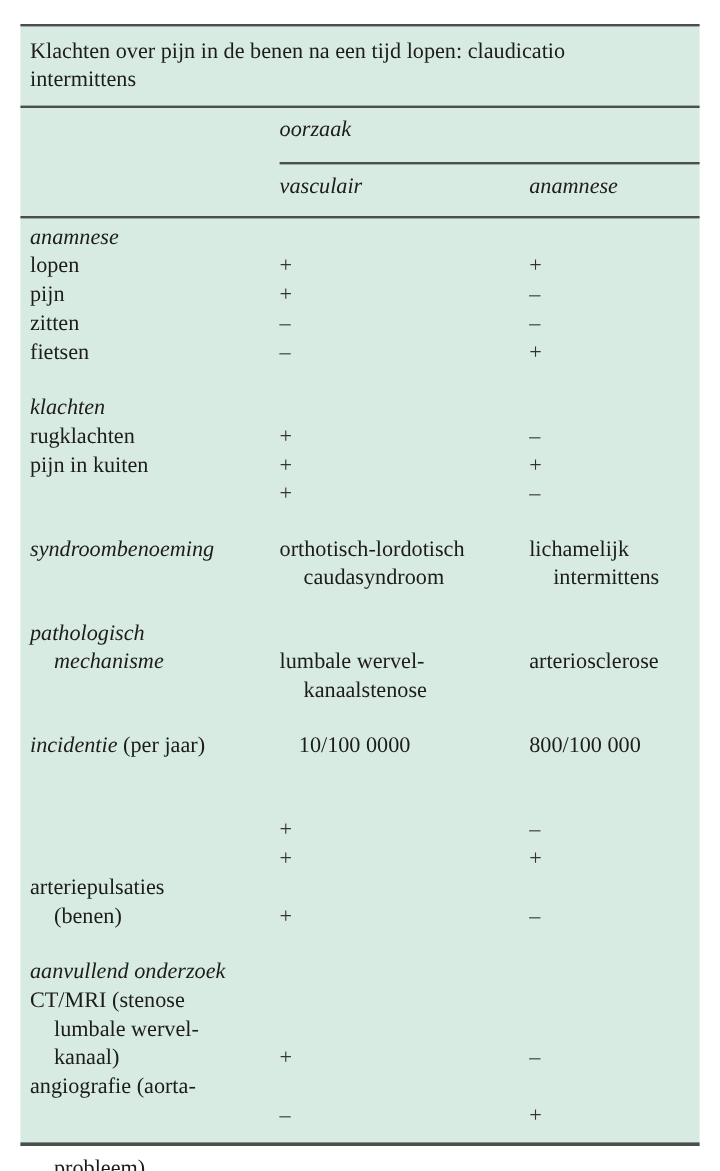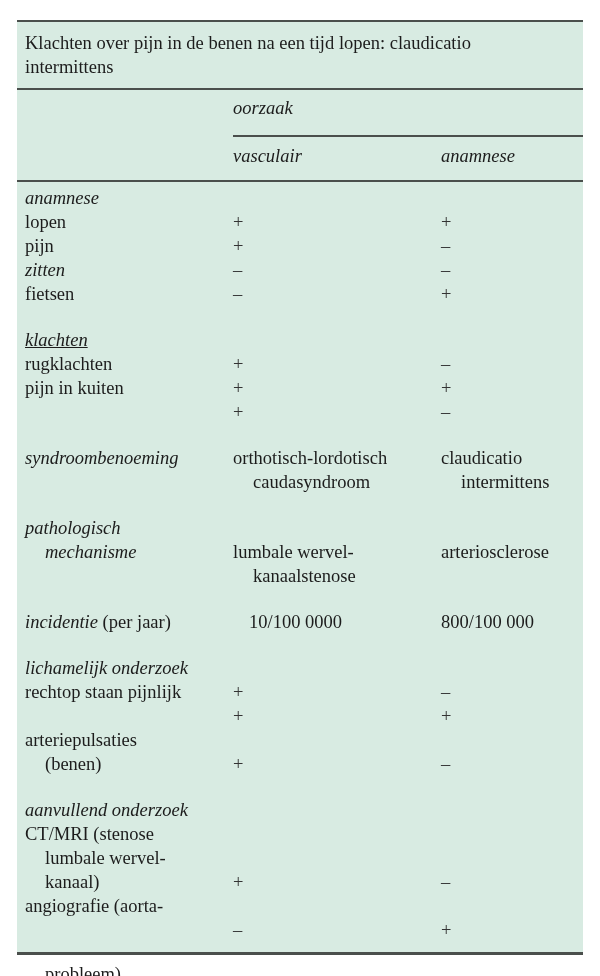--- a/index.html
+++ b/index.html
@@ -68,60 +68,58 @@
   <div class="abs it col1" style="top:164px;">anamnese</div>
 
   <div class="abs col1" style="top:188px;">lopen</div>
   <div class="abs col2 sign" style="top:188px;">+</div>
   <div class="abs col3 sign" style="top:188px;">+</div>
 
   <div class="abs col1" style="top:212px;">pijn</div>
   <div class="abs col2 sign" style="top:212px;">+</div>
   <div class="abs col3 sign" style="top:212px;">–</div>
 
-  <div class="abs col1" style="top:236px;font-style:italic;">zitten</div>
+  <div class="abs col1" style="top:236px;">zitten</div>
   <div class="abs col2 sign" style="top:236px;">–</div>
   <div class="abs col3 sign" style="top:236px;">–</div>
 
   <div class="abs col1" style="top:260px;">fietsen</div>
   <div class="abs col2 sign" style="top:260px;">–</div>
   <div class="abs col3 sign" style="top:260px;">+</div>
 
-  <div class="abs it col1" style="top:306px;text-decoration:underline;">klachten</div>
+  <div class="abs it col1" style="top:306px;">klachten</div>
 
   <div class="abs col1" style="top:330px;">rugklachten</div>
   <div class="abs col2 sign" style="top:330px;">+</div>
   <div class="abs col3 sign" style="top:330px;">–</div>
 
   <div class="abs col1" style="top:354px;">pijn in kuiten</div>
   <div class="abs col2 sign" style="top:354px;">+</div>
   <div class="abs col3 sign" style="top:354px;">+</div>
 
   <div class="abs col2 sign" style="top:378px;">+</div>
   <div class="abs col3 sign" style="top:378px;">–</div>
 
   <div class="abs it col1" style="top:424px;">syndroombenoeming</div>
   <div class="abs col2" style="top:424px;">orthotisch-lordotisch</div>
   <div class="abs" style="top:448px; left:236px;font-family:Liberation Serif, serif;">caudasyndroom</div>
-  <div class="abs col3" style="top:424px;">claudicatio</div>
+  <div class="abs col3" style="top:424px;">lichamelijk</div>
   <div class="abs" style="top:448px; left:444px;">intermittens</div>
 
   <div class="abs it col1" style="top:494px;">pathologisch</div>
   <div class="abs it" style="top:518px; left:28px;">mechanisme</div>
   <div class="abs col2" style="top:518px;">lumbale wervel-</div>
   <div class="abs" style="top:542px; left:236px;">kanaalstenose</div>
   <div class="abs col3" style="top:518px;">arteriosclerose</div>
 
   <div class="abs col1" style="top:588px;"><span class="it">incidentie</span><span> (per jaar)</span></div>
   <div class="abs col2" style="top:588px;margin-left:16px;">10/100 0000</div>
   <div class="abs col3" style="top:588px;">800/100 000</div>
 
-  <div class="abs it col1" style="top:634px;">lichamelijk onderzoek</div>
 
-  <div class="abs col1" style="top:658px;">rechtop staan pijnlijk</div>
   <div class="abs col2 sign" style="top:658px;">+</div>
   <div class="abs col3 sign" style="top:658px;">–</div>
 
   <div class="abs col2 sign" style="top:682px;">+</div>
   <div class="abs col3 sign" style="top:682px;">+</div>
 
   <div class="abs col1" style="top:706px;">arteriepulsaties</div>
   <div class="abs" style="top:730px; left:28px;">(benen)</div>
   <div class="abs col2 sign" style="top:730px;">+</div>
   <div class="abs col3 sign" style="top:730px;">–</div>

